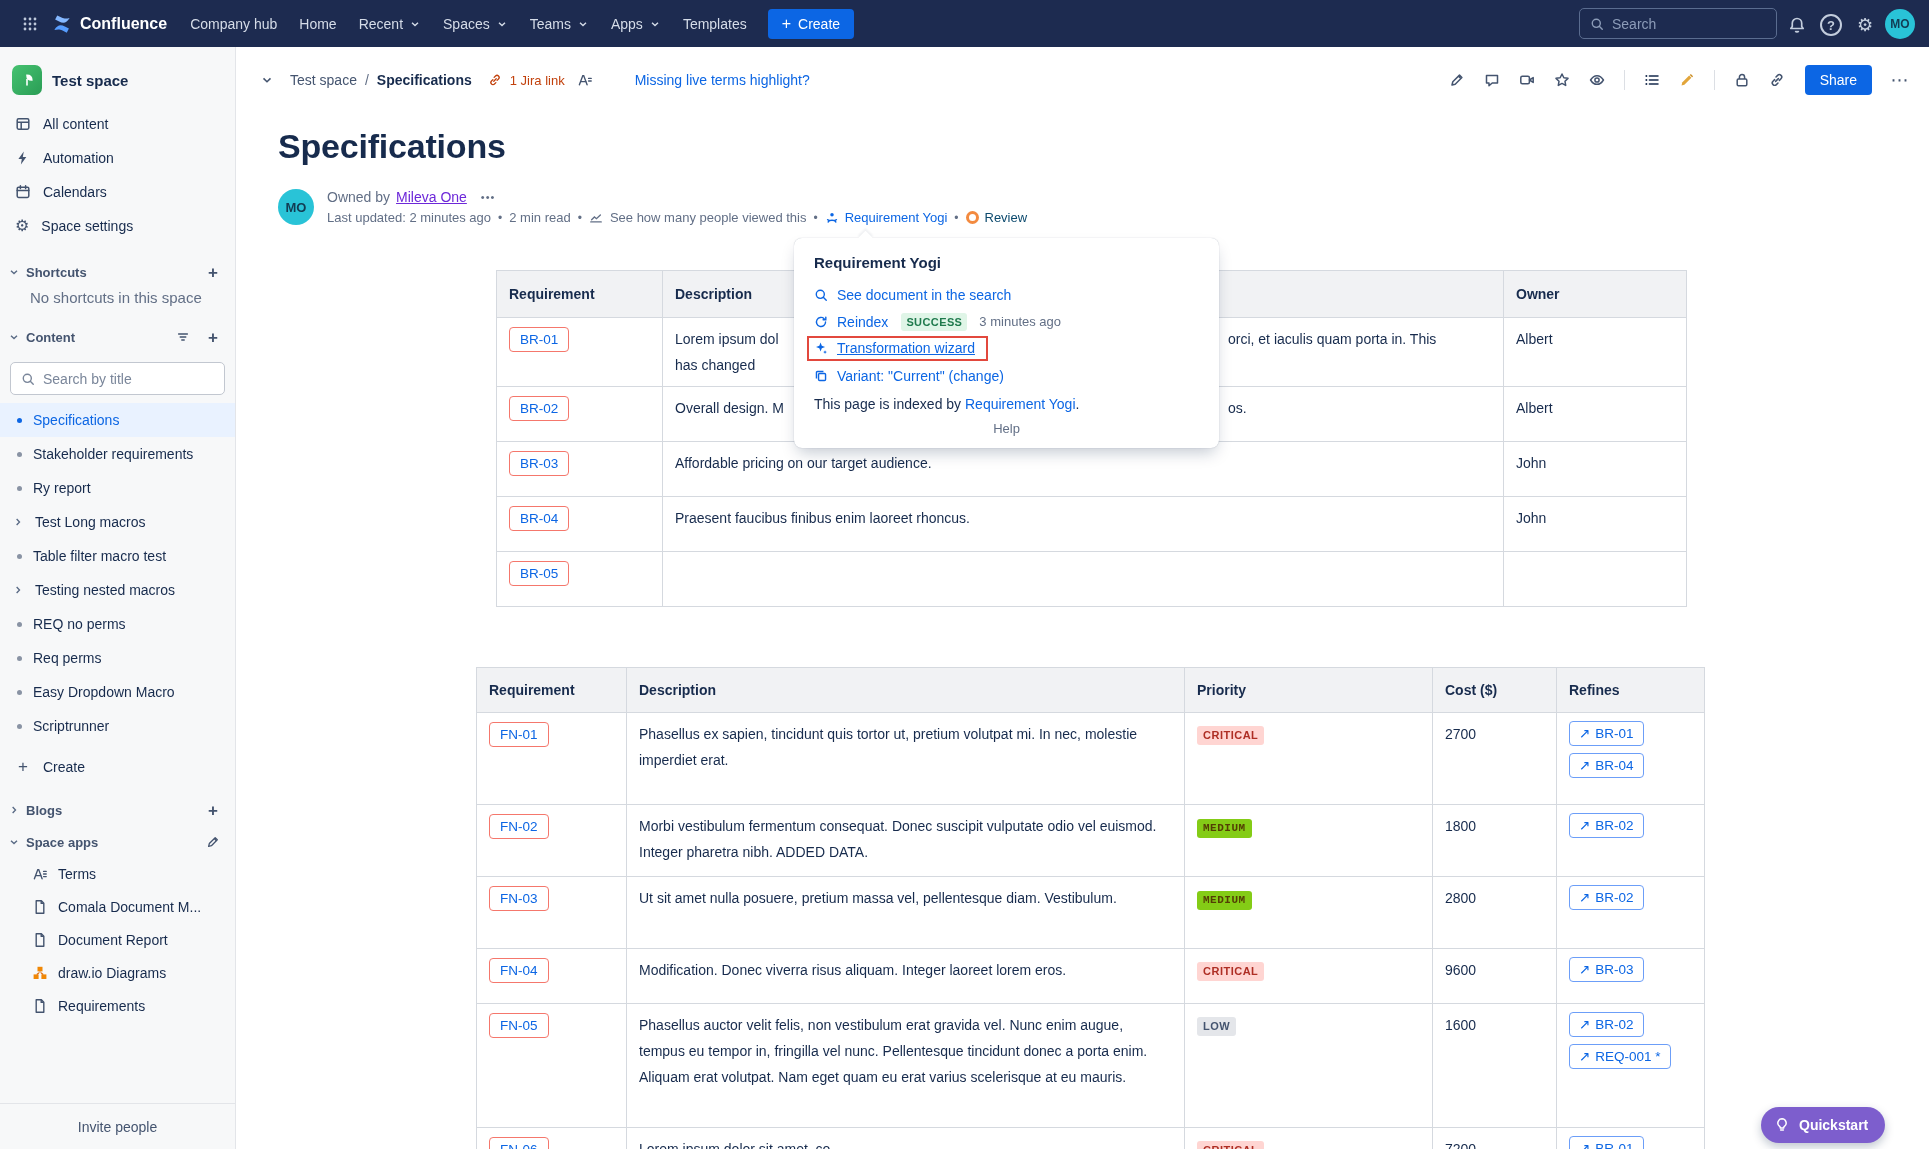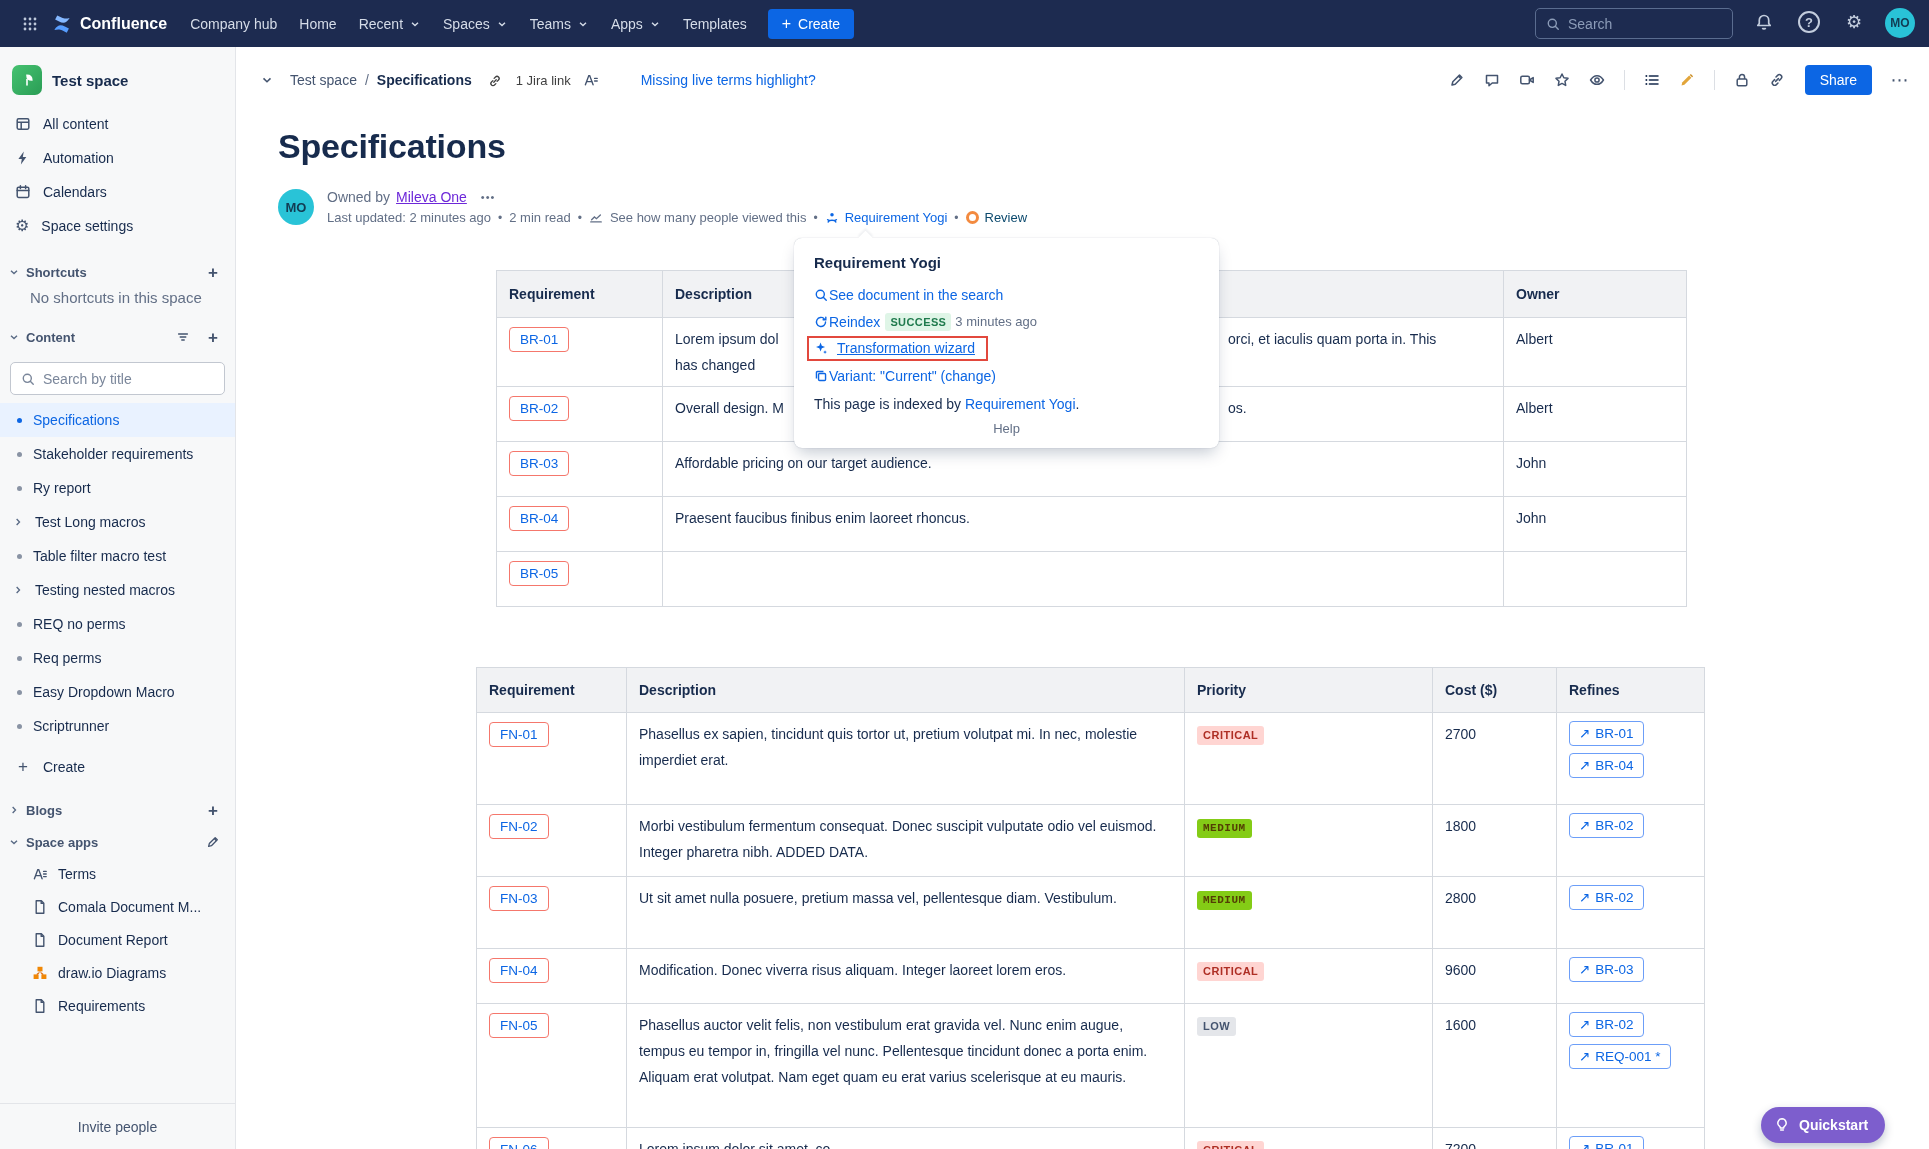--- a/index.html
+++ b/index.html
@@ -9,21 +9,21 @@
   .s12 { width:12px; height:12px; } .s14 { width:14px; height:14px; } .s16 { width:16px; height:16px; }
   .s18 { width:18px; height:18px; } .s20 { width:20px; height:20px; }
 
   
   .topnav { position:absolute; top:0; left:0; width:1929px; height:47px; background:#1D2B50; display:flex; align-items:center; padding:0 14px; color:#D5DCE8; z-index:100; }
   .tn-appswitch { width:32px; height:32px; display:flex; align-items:center; justify-content:center; border-radius:4px; color:#BFC9DB; }
   .tn-logo { display:flex; align-items:center; gap:8px; padding:0 12px 0 6px; font-weight:700; font-size:16px; color:#fff; }
   .tn-item { display:flex; align-items:center; gap:6px; padding:7px 11px; border-radius:4px; font-size:14px; color:#D5DCE8; cursor:default; }
   .tn-create { display:flex; align-items:center; gap:7px; margin-left:10px; background:#0C66E4; color:#fff; border:none; border-radius:4px; padding:7px 14px; font-size:14px; font-family:inherit; }
   .tn-create .plus { font-size:16px; line-height:1; }
-  .tn-right { margin-left:auto; display:flex; align-items:flex-start; gap:17px; }
+  .tn-right { margin-left:auto; display:flex; align-items:flex-end; gap:6px; }
   .tn-search { width:198px; height:31px; border:1px solid #5A6C8F; border-radius:5px; display:flex; align-items:center; gap:8px; padding:0 10px; color:#8C9CB8; }
   .tn-search input { flex:1; background:transparent; border:none; outline:none; color:#E5EAF2; font-size:14px; font-family:inherit; min-width:0; }
   .tn-search input::placeholder { color:#8C9CB8; }
   .tn-icon { width:28px; height:28px; display:flex; align-items:center; justify-content:center; color:#C3CDDD; }
   .tn-help { width:22px; height:22px; border:2px solid #C3CDDD; border-radius:50%; font-size:13px; font-weight:700; display:flex; align-items:center; justify-content:center; }
   .tn-gear { font-size:18px; line-height:1; }
   .avatar { width:30px; height:30px; border-radius:50%; background:#29C3D7; color:#123C53; font-size:12px; font-weight:700; display:flex; align-items:center; justify-content:center; }
 
   
   .sidebar { position:absolute; top:47px; left:0; width:236px; bottom:0; background:#F7F8F9; border-right:1px solid #E3E5E9; padding-top:12px; overflow:hidden; z-index:20; }
@@ -52,21 +52,21 @@
   .invite { position:absolute; left:0; right:0; bottom:0; height:46px; background:#F7F8F9; border-top:1px solid #E3E5E9; display:flex; align-items:center; justify-content:center; font-size:14px; color:#44546F; }
 
   
   .main { position:absolute; left:236px; top:47px; right:0; bottom:0; background:#fff; overflow:hidden; }
   .chead { position:absolute; top:14px; left:16px; right:14px; height:38px; display:flex; align-items:center; }
   .icon-btn { width:30px; height:30px; display:flex; align-items:center; justify-content:center; border-radius:4px; color:#44546F; }
   .crumbs { display:flex; align-items:center; margin-left:8px; font-size:14px; }
   .crumb-space { color:#44546F; }
   .crumb-sep { color:#626F86; padding:0 8px; }
   .crumb-page { color:#172B4D; font-weight:600; }
-  .jira { display:flex; align-items:flex-end; gap:14px; margin-left:16px; color:#404040; font-size:13px; }
+  .jira { display:flex; align-items:flex-start; gap:8px; margin-left:16px; color:#c2410c; font-size:13px; }
   .terms-toggle { margin-left:12px; color:#44546F; display:flex; }
   .live-link { margin-left:42px; color:#0C66E4; font-size:14px; }
   .tools { margin-left:auto; display:flex; align-items:center; gap:5px; }
   .divider { width:1px; height:20px; background:#DCDFE4; margin:0 7px; }
   .share-btn { background:#0C66E4; color:#fff; border:none; border-radius:4px; padding:7px 15px; font-size:14px; font-family:inherit; margin:0 8px; }
   .ellips { font-size:18px; color:#44546F; letter-spacing:1px; }
 
   .page-title { position:absolute; left:42px; top:80px; font-size:34px; font-weight:600; color:#172B4D; letter-spacing:-0.2px; }
 
   .byline { position:absolute; left:42px; top:142px; display:flex; gap:13px; }
@@ -79,21 +79,21 @@
   .meta-ic { color:#626F86; display:flex; }
   .ry-link { display:flex; align-items:center; gap:6px; color:#0C66E4; }
   .review { display:flex; align-items:center; gap:6px; color:#0c4a6e; }
   .review-dot { width:13px; height:13px; border:3.5px solid #F38A3F; border-radius:50%; background:#fff; }
 
   
   .popup { position:absolute; left:558px; top:191px; width:425px; background:#fff; border-radius:8px; padding:16px 20px 12px; z-index:50;
            box-shadow:0 8px 16px -4px rgba(9,30,66,.25), 0 0 1px rgba(9,30,66,.31); }
   .popup::before { content:""; position:absolute; top:-5px; left:66px; width:11px; height:11px; background:#fff; transform:rotate(45deg); box-shadow:-2px -2px 2px rgba(9,30,66,.06); }
   .pp-title { font-weight:700; font-size:15px; color:#172B4D; margin-bottom:10px; }
-  .pp-row { display:flex; align-items:center; gap:1px; min-height:27px; color:#0C66E4; font-size:14px; }
+  .pp-row { display:flex; align-items:center; gap:9px; min-height:27px; color:#0C66E4; font-size:14px; }
   .loz-success { background:#DFF5E7; color:#1F7A4D; font-size:11px; font-weight:700; letter-spacing:.4px; padding:3px 5px; border-radius:3px; margin-left:4px; }
   .ago { color:#626F86; font-size:13px; margin-left:3px; }
   .red-box { display:inline-flex; align-items:center; gap:9px; border:2px solid #E2483D; padding:2px 11px 3px 5px; margin-left:-7px; }
   .wizard-label { text-decoration:underline; }
   .indexed { color:#172B4D; font-size:14px; margin-top:7px; }
   .blue { color:#0C66E4; }
   .pp-help { text-align:center; color:#626F86; font-size:13px; margin-top:9px; }
 
   
   table { border-collapse:collapse; position:absolute; background:#fff; table-layout:fixed; }

